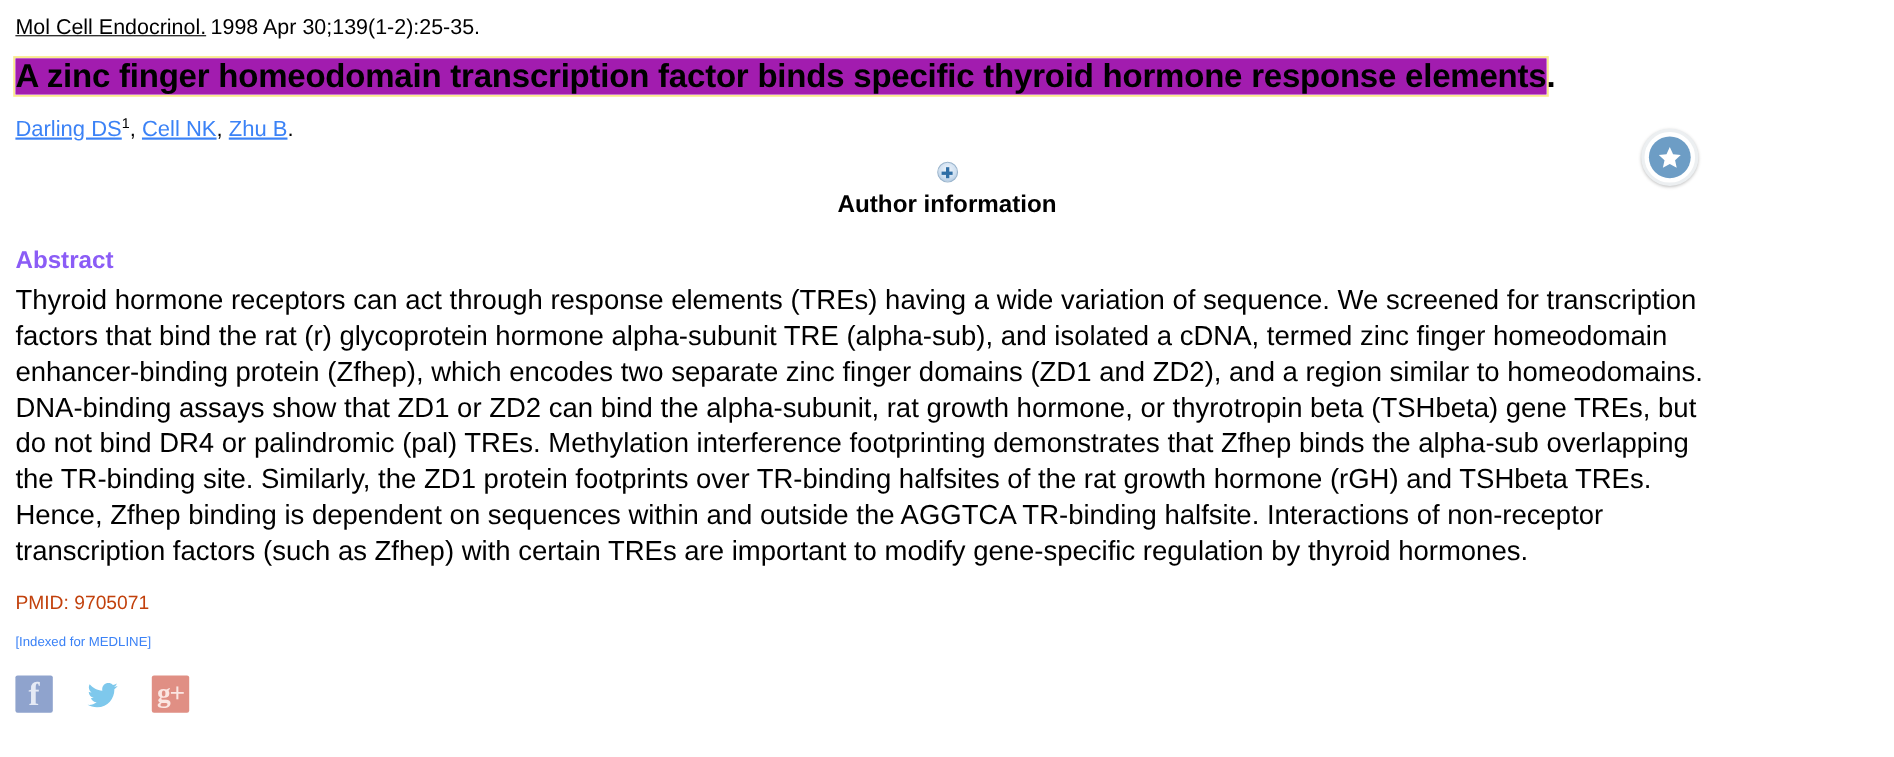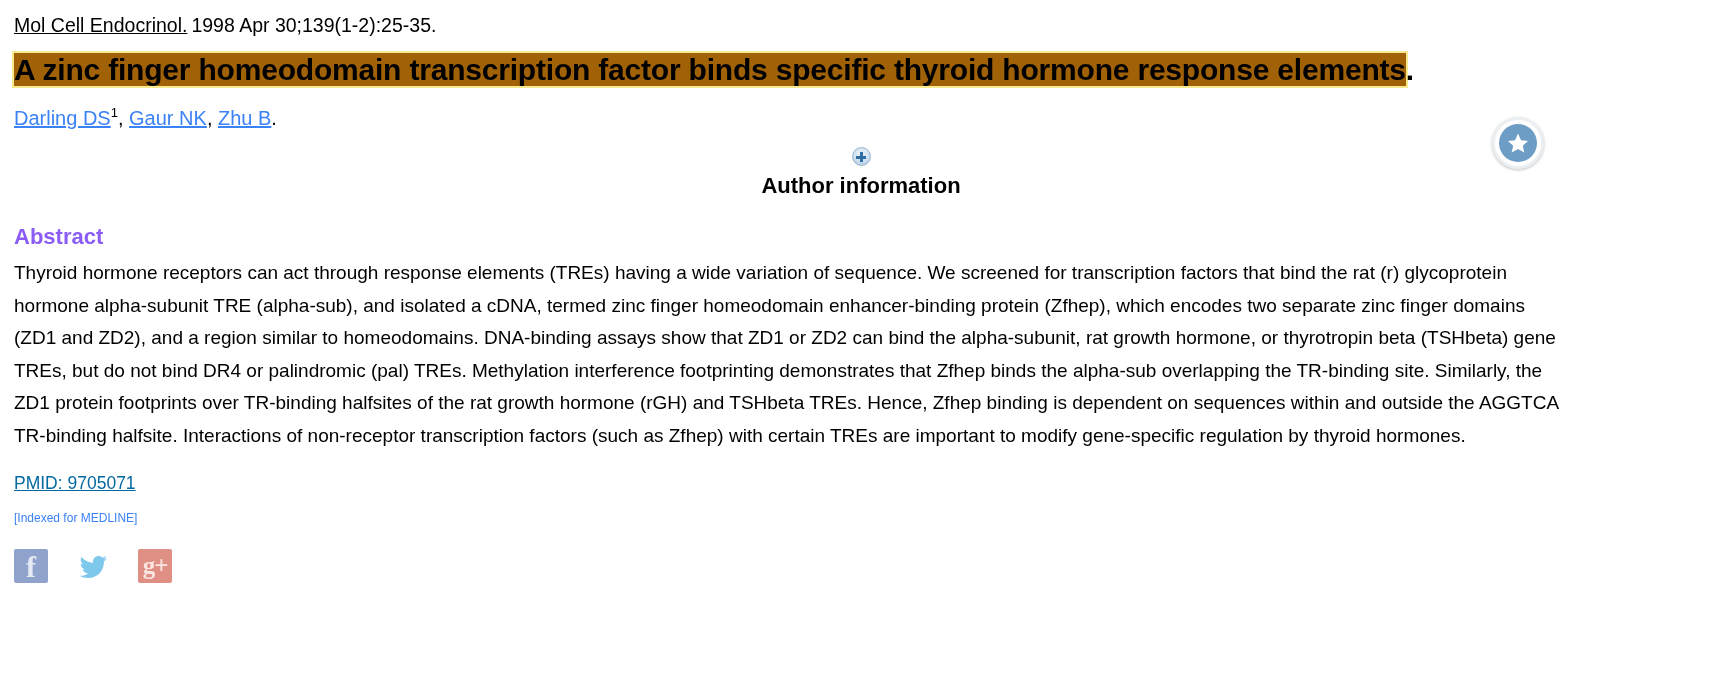--- a/index.html
+++ b/index.html
@@ -45,21 +45,21 @@
   .title {
     display: inline;
     font-size: 30px;
     line-height: 38px;
     font-weight: bold;
     letter-spacing: -0.2px;
     font-family: "Liberation Sans Narrow", "Liberation Sans", sans-serif;
     font-stretch: condensed;
   }
   .title .hl {
-    background: #a16207;
+    background: #a21caf;
     box-shadow: 0 0 0 2px #f9e98e;
   }
   .title .tail { background: transparent; }
 
   
   .authors {
     margin-top: 16px;
     font-size: 20px;
     line-height: 26px;
     white-space: nowrap;
@@ -143,34 +143,33 @@
   
   .abstract-head {
     margin-top: 26px;
     font-size: 22px;
     font-weight: bold;
     color: #8b5cf6;
     line-height: 26px;
   }
   .abstract-body {
     margin-top: 7px;
-    font-size: 19px;
+    font-size: 25px;
     line-height: 32.5px;
     color: #000;
     width: 1548px;
     text-align: left;
   }
 
   
   .pmid {
     margin-top: 20px;
     font-size: 17.5px;
     line-height: 22px;
-    color: #0369a1;
-    text-decoration: underline;
+    color: #c2410c;
   }
   .medline {
     margin-top: 13px;
     font-size: 12px;
     line-height: 22px;
     color: #3b82f6;
   }
 
   
   .social-row {
@@ -228,21 +227,21 @@
 
   <div class="citation">
     <span class="journal">Mol Cell Endocrinol.</span><span class="details">1998 Apr 30;139(1-2):25-35.</span>
   </div>
 
   <div class="title-row">
     <h1 class="title"><span class="hl">A zinc finger homeodomain transcription factor binds specific thyroid hormone response elements</span><span class="tail">.</span></h1>
   </div>
 
   <div class="authors">
-    <a>Darling DS</a><sup>1</sup><span>, </span><a>Gaur NK</a><span>, </span><a>Zhu B</a><span>.</span>
+    <a>Darling DS</a><sup>1</sup><span>, </span><a>Cell NK</a><span>, </span><a>Zhu B</a><span>.</span>
   </div>
 
   <div class="authinfo-row">
     <span class="plus-icon"></span>
     <span class="authinfo-label">Author information</span>
   </div>
 
   <div class="badge">
     <span class="badge-inner">
       <svg width="24" height="24" viewBox="0 0 24 24" aria-hidden="true">

